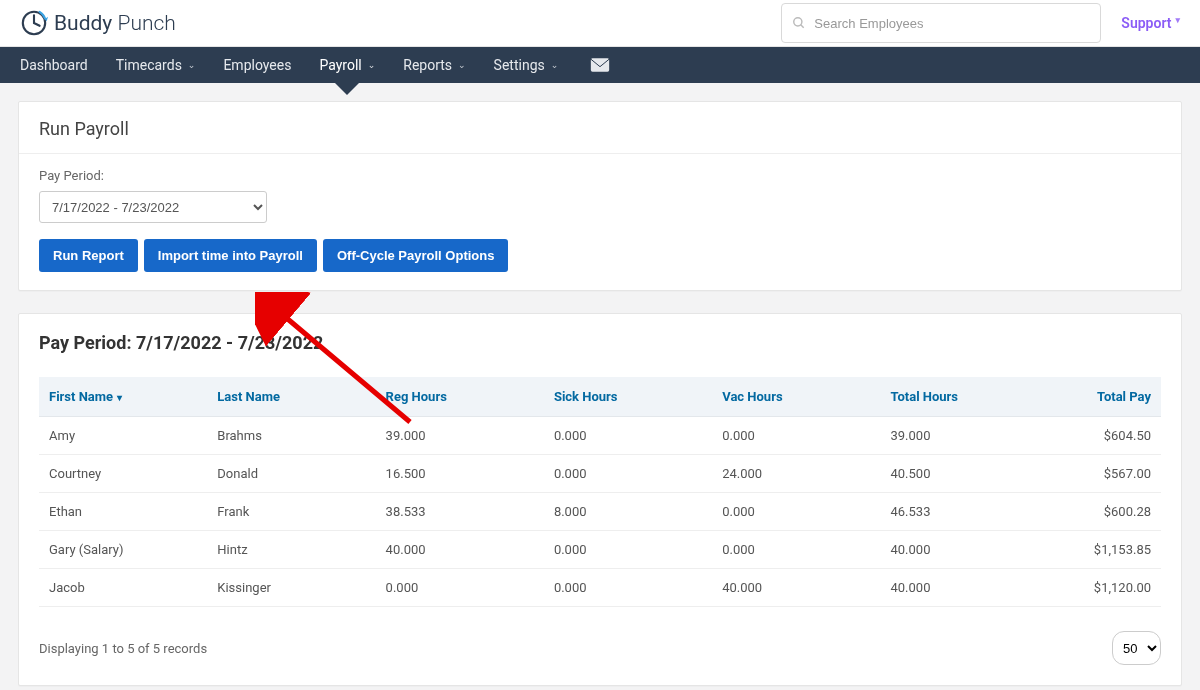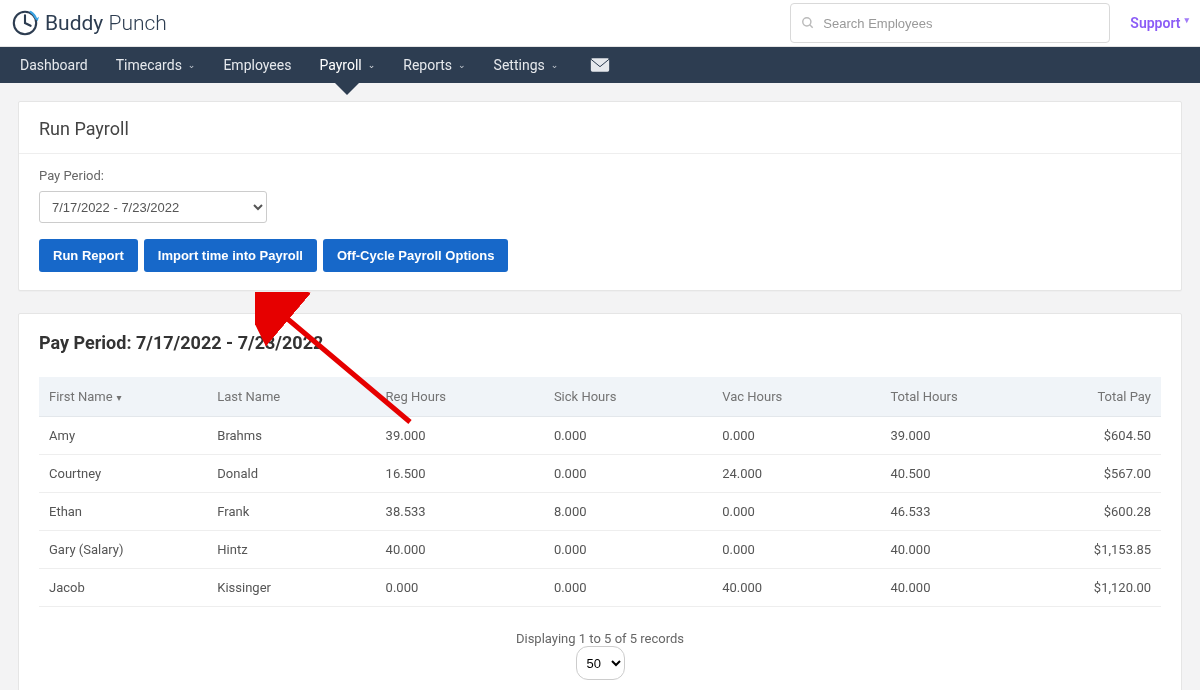--- a/index.html
+++ b/index.html
@@ -14,21 +14,21 @@
     position: relative;
   }
 
   
   .topbar {
     background: #fff;
     height: 47px;
     border-bottom: 1px solid #e5e5e5;
     display: flex;
     align-items: center;
-    padding: 0 11px;
+    padding: 0 20px;
     justify-content: space-between;
   }
   .logo {
     display: flex;
     align-items: center;
     gap: 6px;
     font-size: 21px;
     font-weight: 400;
     color: #2d3d51;
   }
@@ -151,41 +151,40 @@
   }
 
   table.data {
     width: 100%;
     border-collapse: collapse;
     font-size: 13px;
   }
   table.data thead th {
     background: #f0f4f8;
     text-align: left;
-    font-weight: 400;
-    color: #737373;
+    font-weight: 700;
+    color: #0369a1;
     padding: 12px 10px;
     border-bottom: 1px solid #e3e7eb;
   }
   table.data thead th.right, table.data tbody td.right { text-align: right; }
   table.data tbody td {
     padding: 11px 10px;
     border-bottom: 1px solid #eee;
     color: #555;
   }
   .sort-ind { font-size: 10px; margin-left: 4px; }
 
   .table-footer {
     margin-top: 24px;
     display: flex;
     justify-content: space-between;
     align-items: center;
     font-size: 13px;
     color: #666;
-    flex-direction: column;
   }
   .page-size {
     height: 34px;
     border: 1px solid #ccc;
     border-radius: 12px;
     font-size: 13px;
     padding: 0 6px;
     background: #fff;
   }
 

